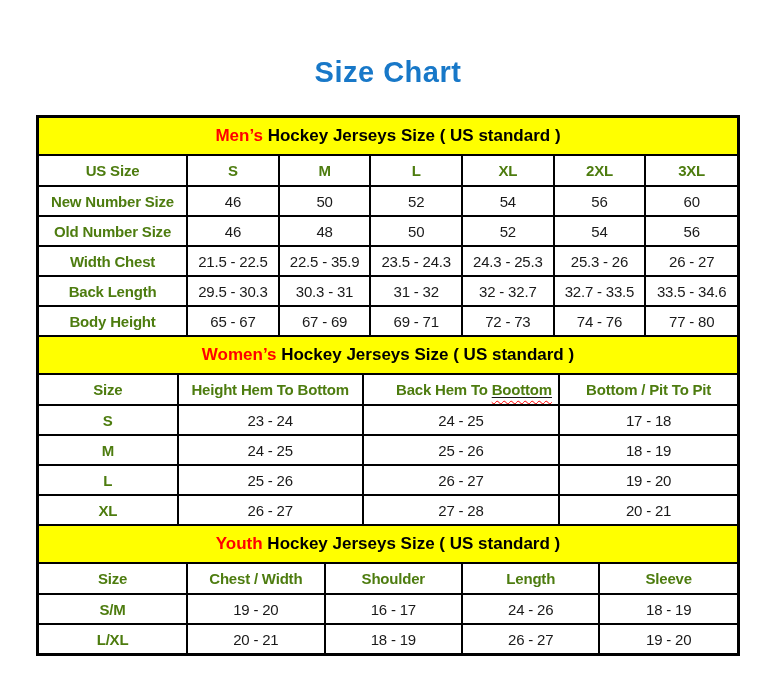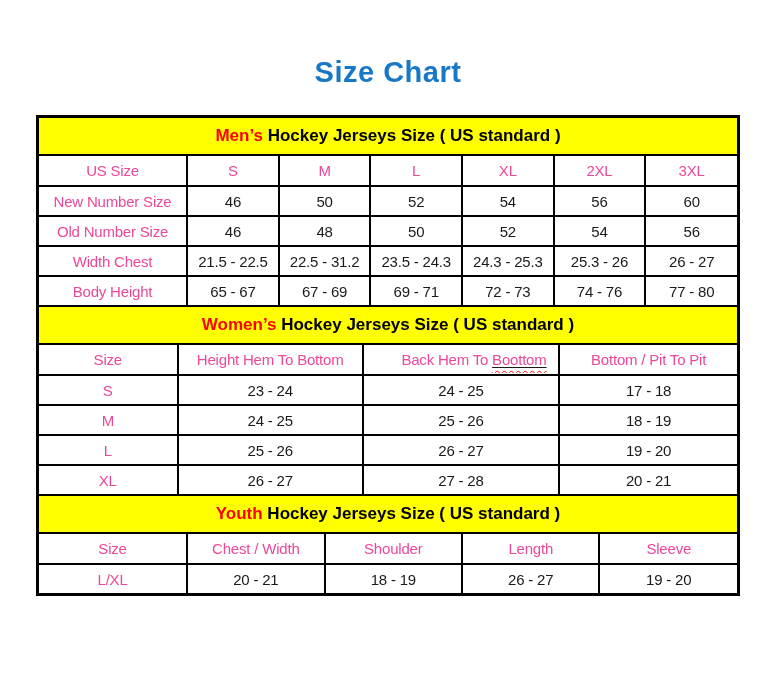--- a/index.html
+++ b/index.html
@@ -48,21 +48,21 @@
   .t th, .t td {
     border: 2px solid var(--border, #000);
     height: 28px;
     padding: 0 2px;
     text-align: center;
     vertical-align: middle;
     font-size: 15px;
     letter-spacing: -0.2px;
     overflow: hidden;
   }
-  .t th { font-weight: 400; color: #ec4899; border-radius: 14px; }
+  .t th { font-weight: 700; color: #4d7c0f; }
   .t td { font-weight: 400; color: #1a1a1a; }
   .t thead th { border-top: none; height: 29px; }
   .t tr > *:first-child { border-left: none; }
   .t tr > *:last-child { border-right: none; }
   .t tbody tr:last-child > * { border-bottom: none; }
 
   .t0 thead th:nth-child(1) { width: 20.5%; }
   .t1 thead th:nth-child(1) { width: 20.5%; }
   .t1 thead th:nth-child(2) { width: 27.5%; }
   .t1 thead th:nth-child(3) { width: 25.5%; padding-left: 28px; }
@@ -118,25 +118,34 @@
               <td>46</td>
               <td>48</td>
               <td>50</td>
               <td>52</td>
               <td>54</td>
               <td>56</td>
             </tr>
             <tr>
               <th>Width Chest</th>
               <td>21.5 - 22.5</td>
-              <td>22.5 - 31.2</td>
+              <td>22.5 - 35.9</td>
               <td>23.5 - 24.3</td>
               <td>24.3 - 25.3</td>
               <td>25.3 - 26</td>
               <td>26 - 27</td>
+            </tr>
+            <tr>
+              <th>Back Length</th>
+              <td>29.5 - 30.3</td>
+              <td>30.3 - 31</td>
+              <td>31 - 32</td>
+              <td>32 - 32.7</td>
+              <td>32.7 - 33.5</td>
+              <td>33.5 - 34.6</td>
             </tr>
             <tr>
               <th>Body Height</th>
               <td>65 - 67</td>
               <td>67 - 69</td>
               <td>69 - 71</td>
               <td>72 - 73</td>
               <td>74 - 76</td>
               <td>77 - 80</td>
             </tr>
@@ -191,20 +200,27 @@
             <tr>
               <th>Size</th>
               <th>Chest / Width</th>
               <th>Shoulder</th>
               <th>Length</th>
               <th>Sleeve</th>
             </tr>
           </thead>
         <tbody>
             <tr>
+              <th>S/M</th>
+              <td>19 - 20</td>
+              <td>16 - 17</td>
+              <td>24 - 26</td>
+              <td>18 - 19</td>
+            </tr>
+            <tr>
               <th>L/XL</th>
               <td>20 - 21</td>
               <td>18 - 19</td>
               <td>26 - 27</td>
               <td>19 - 20</td>
             </tr>
           </tbody>
       </table>
     </section>
 

